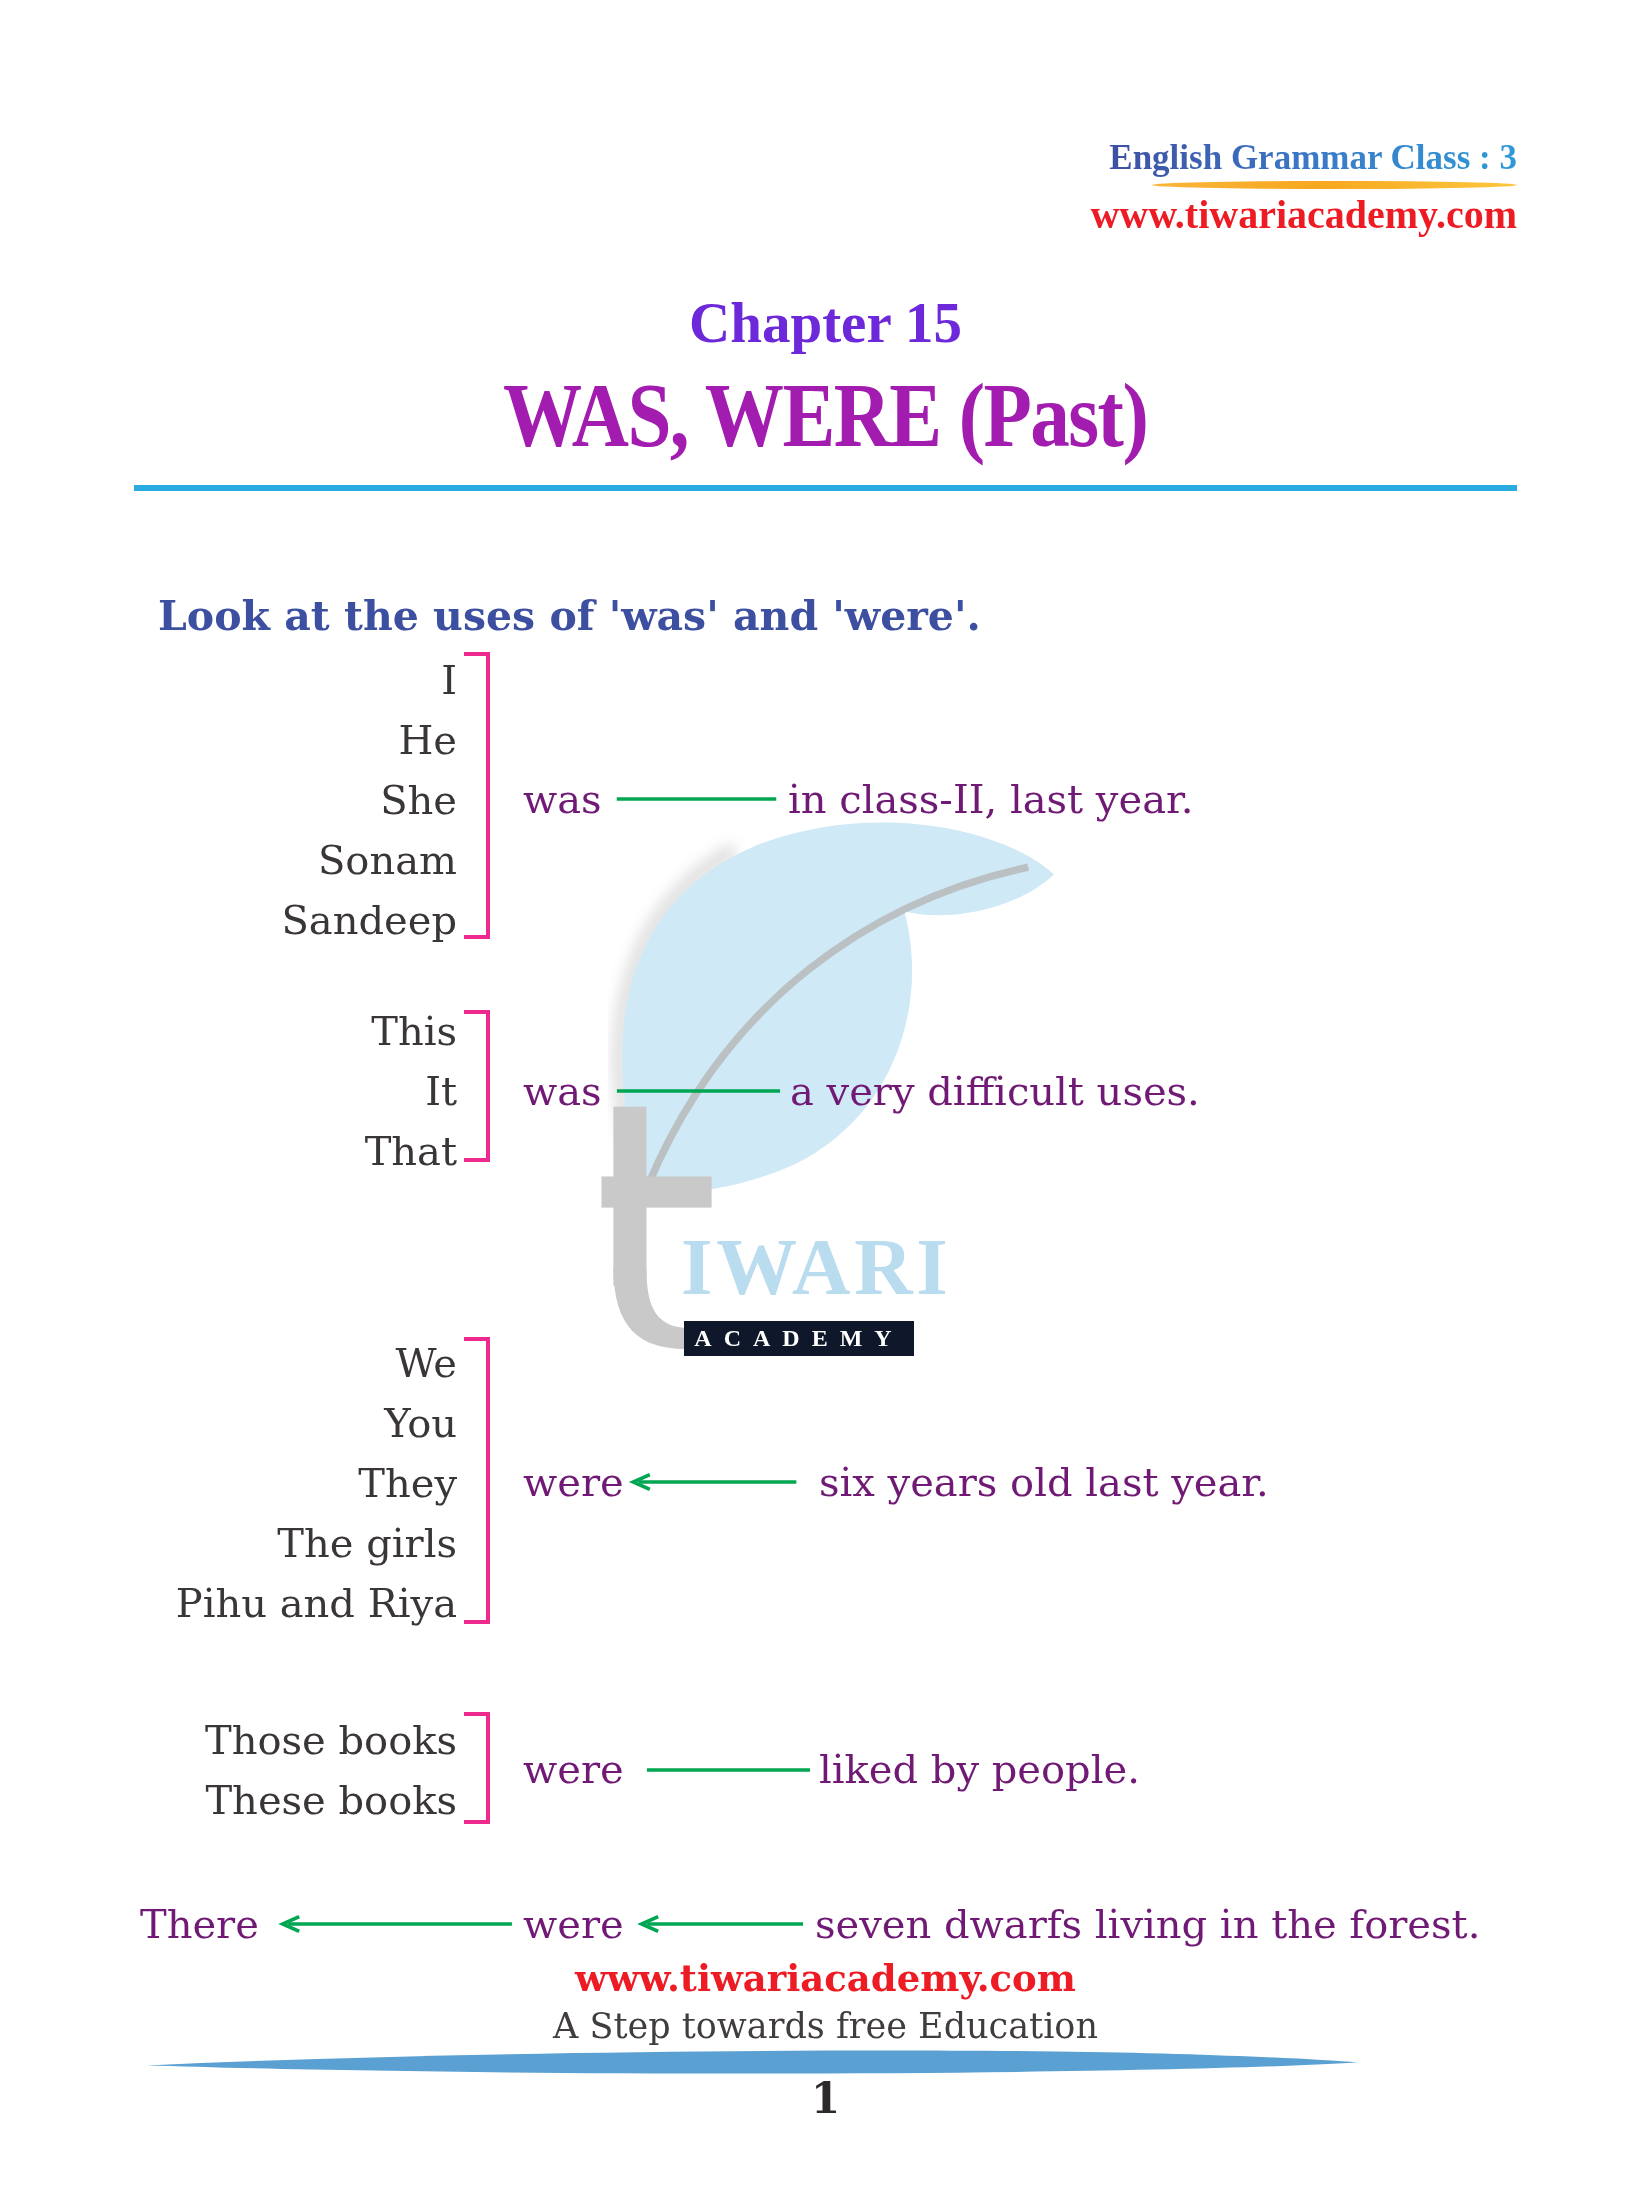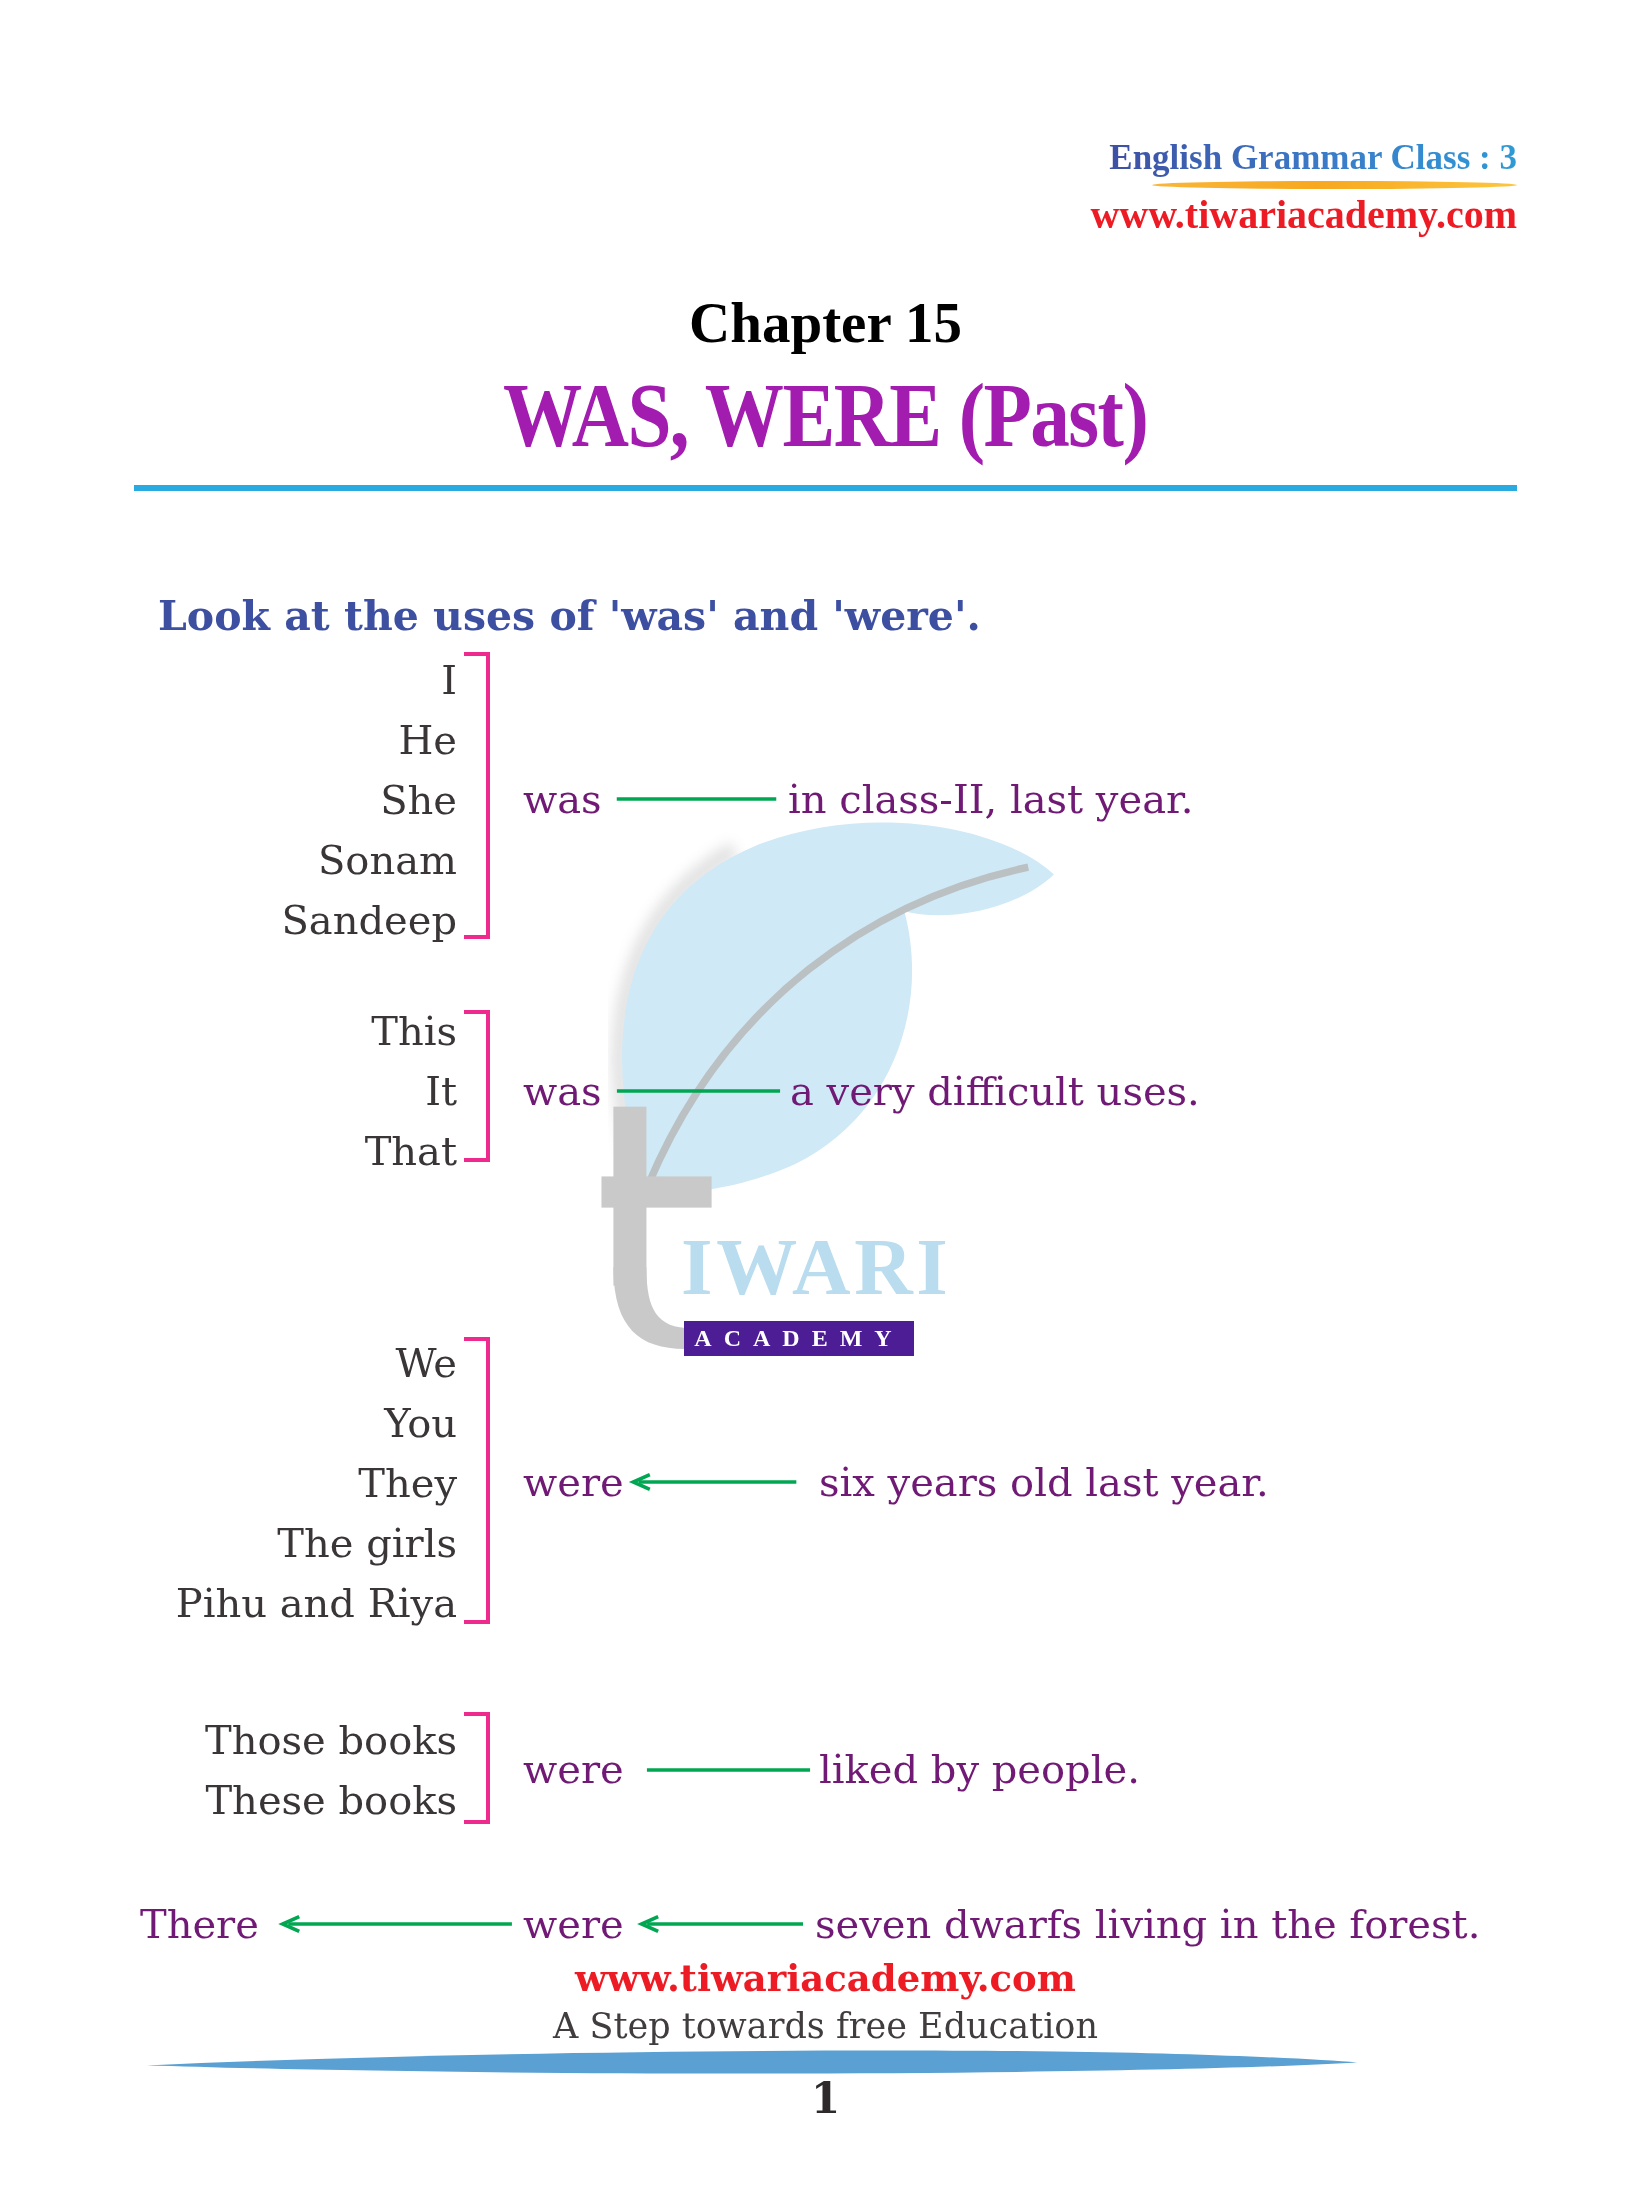--- a/index.html
+++ b/index.html
@@ -17,21 +17,21 @@
   }
   .hdr-swoosh{
     margin:2.8px 0 2.8px auto;width:365px;height:8.3px;border-radius:50%;
     background:linear-gradient(90deg,#f9b63a 0%,#f7a81f 45%,#fcc63f 100%);
   }
   .hdr-site{
     font-family:"Liberation Serif", serif;font-weight:bold;font-size:40px;line-height:46px;color:#ed1c24;
   }
   
   .center-band{position:absolute;left:134px;width:1383px;text-align:center;}
-  .chapter{top:290px;font-family:"Liberation Serif", serif;font-weight:bold;font-size:57px;color:#000000;}
+  .chapter{top:290px;font-family:"Liberation Serif", serif;font-weight:bold;font-size:57px;color:#6d28d9;}
   .title{top:364px;font-family:"Liberation Serif", serif;font-weight:bold;font-size:90px;color:#a21caf;}
   .title .squeeze{display:inline-block;transform:scaleX(0.88);transform-origin:center;letter-spacing:-1.8px;white-space:nowrap;}
   .rule{position:absolute;left:134px;width:1383px;top:485px;height:6.4px;background:#29abe2;}
   .section-heading{
     position:absolute;left:134px;top:592px;font-weight:bold;font-size:41px;color:#3d4fa1;
     font-family:"DejaVu Serif", serif;
     margin-left:24px;
   }
   
   .subjects{position:absolute;left:119px;width:338px;text-align:right;font-size:40px;line-height:60px;color:#3a3537;}
@@ -43,21 +43,21 @@
   .verb,.pred,.there{position:absolute;font-size:40px;line-height:61px;color:#701a75;white-space:nowrap;}
   .verb{left:523px;}
   .conn{position:absolute;height:22px;}
   
   .wm-svg{position:absolute;left:551px;top:808px;}
   .wm-iwari{
     position:absolute;left:681px;top:1221px;font-family:"Liberation Serif", serif;font-weight:bold;
     font-size:81px;letter-spacing:3.7px;color:#b9dcee;
   }
   .wm-academy{
-    position:absolute;left:684px;top:1321px;width:230px;height:35px;background:#4c1d95;
+    position:absolute;left:684px;top:1321px;width:230px;height:35px;background:#0f172a;
     font-family:"Liberation Serif", serif;font-weight:bold;font-size:24px;letter-spacing:12px;
     color:#ffffff;line-height:35px;text-align:center;
   }
   
   .foot-url{top:1956px;font-family:"DejaVu Serif", serif;font-weight:bold;font-size:37px;color:#ed1c24;}
   .foot-tag{top:2006px;font-family:"DejaVu Serif", serif;font-size:35px;color:#413c3e;}
   .foot-band{position:absolute;left:0;top:2044px;}
   .foot-page{top:2074px;font-weight:bold;font-size:42px;color:#2e2a2b;}
 </style>
 </head>

